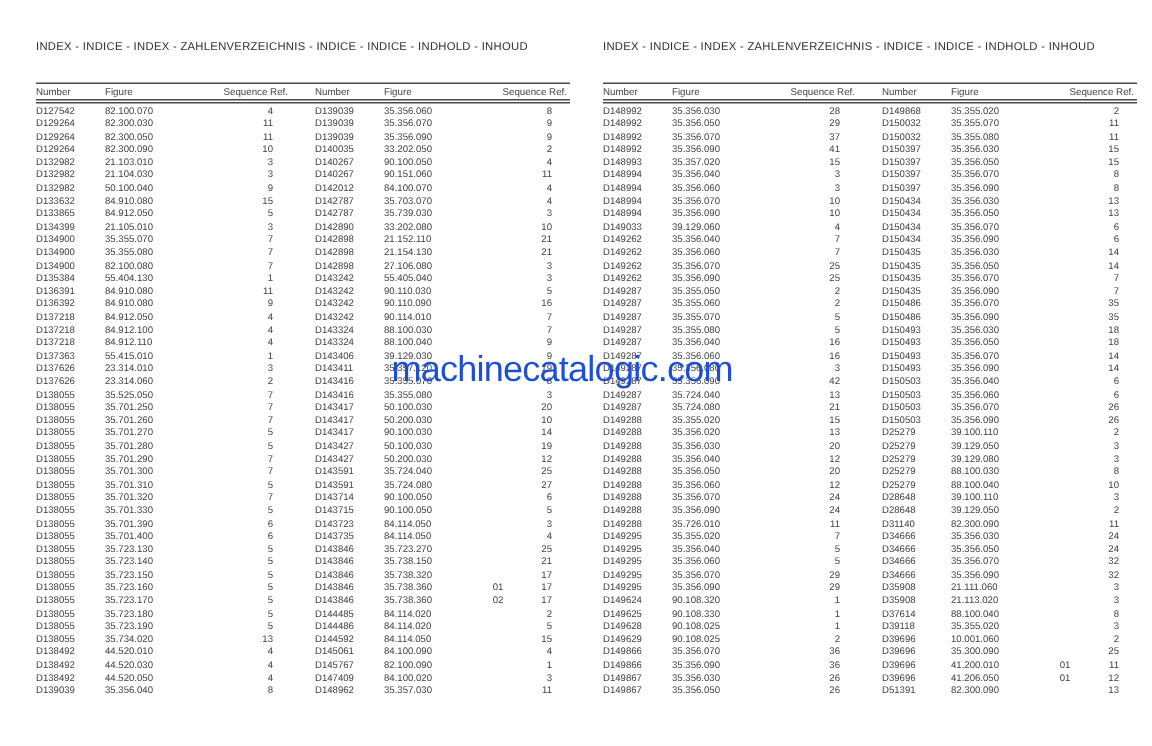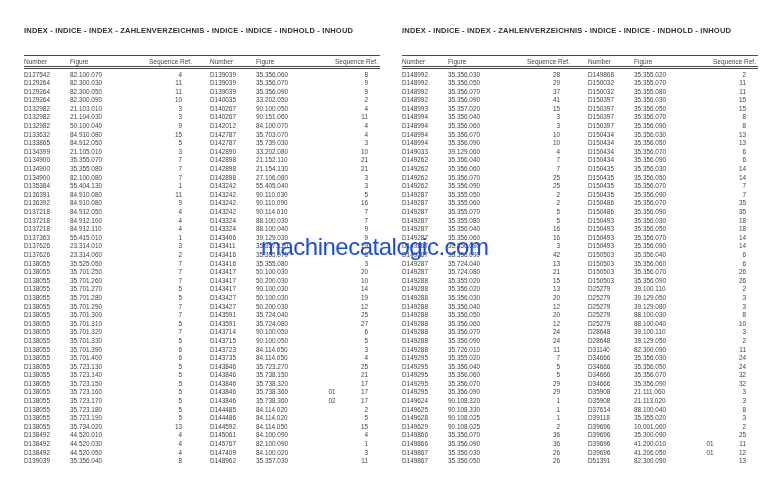--- a/index.html
+++ b/index.html
@@ -17,21 +17,21 @@
   }
   .idx-table{
     position:absolute;
     top:26px;
     width:356px;
   }
   .idx-table.left{left:24px;}
   .idx-table.right{left:402px;}
   .table-title{
     font-size:7.5px;
-    font-weight:bold;
+    font-weight:normal;
     letter-spacing:.2px;
     color:#2f2f2f;
     margin-bottom:20px;
     white-space:nowrap;
   }
   .thead{
     display:flex;
     border-top:1.5px solid #4a4a4a;
     border-bottom:3px double #4a4a4a;
     padding:1.5px 0;

